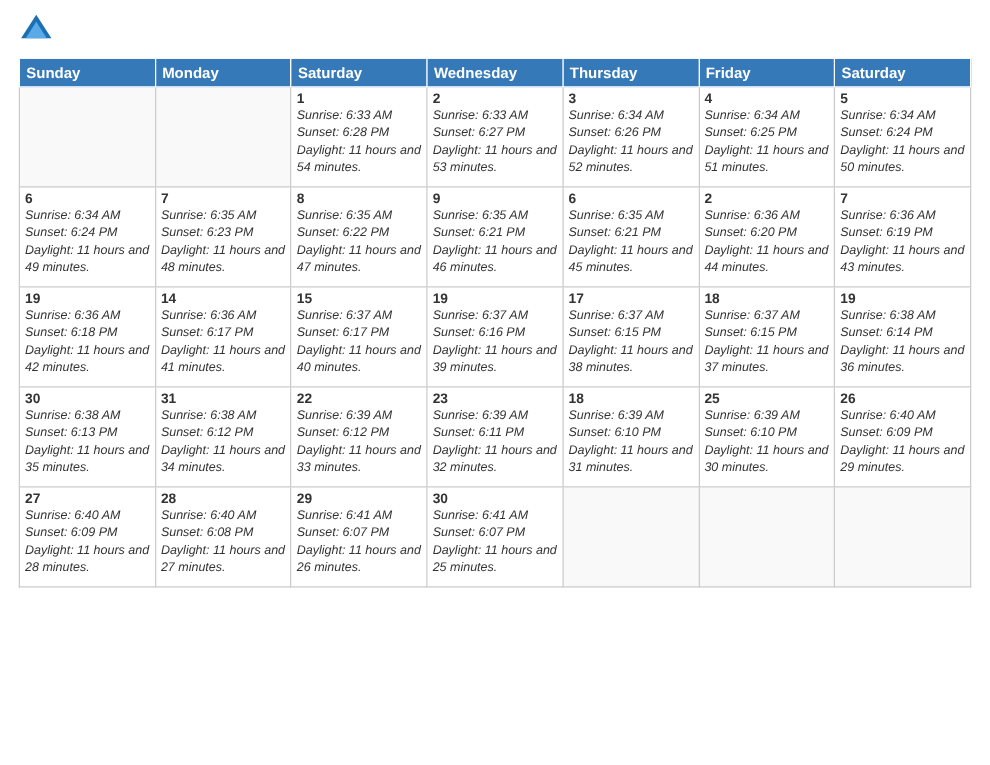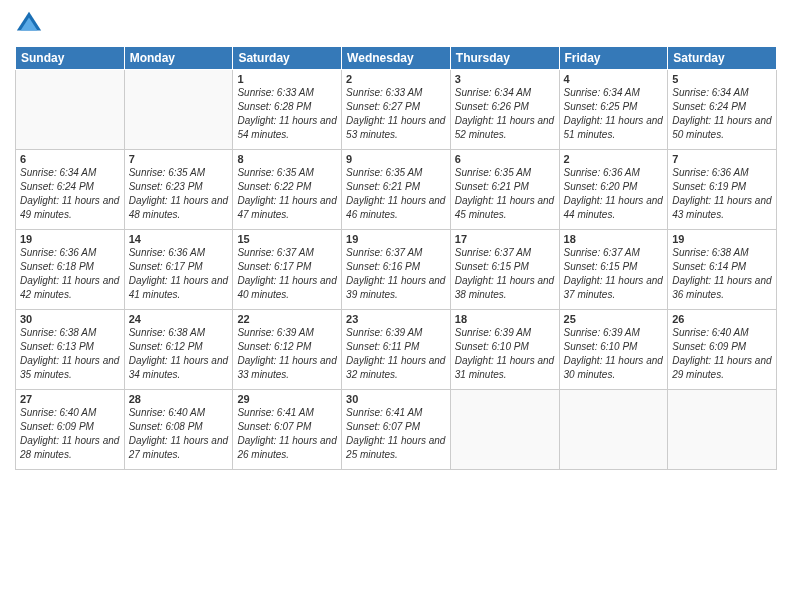--- a/index.html
+++ b/index.html
@@ -213,21 +213,21 @@
             <span class="day-num">19</span>
             <div class="day-info">Sunrise: 6:38 AM<br>Sunset: 6:14 PM<br>Daylight: 11 hours and 36 minutes.</div>
           </td>
         </tr>
         <tr>
           <td>
             <span class="day-num">30</span>
             <div class="day-info">Sunrise: 6:38 AM<br>Sunset: 6:13 PM<br>Daylight: 11 hours and 35 minutes.</div>
           </td>
           <td>
-            <span class="day-num">24</span>
+            <span class="day-num">31</span>
             <div class="day-info">Sunrise: 6:38 AM<br>Sunset: 6:12 PM<br>Daylight: 11 hours and 34 minutes.</div>
           </td>
           <td>
             <span class="day-num">22</span>
             <div class="day-info">Sunrise: 6:39 AM<br>Sunset: 6:12 PM<br>Daylight: 11 hours and 33 minutes.</div>
           </td>
           <td>
             <span class="day-num">23</span>
             <div class="day-info">Sunrise: 6:39 AM<br>Sunset: 6:11 PM<br>Daylight: 11 hours and 32 minutes.</div>
           </td>

